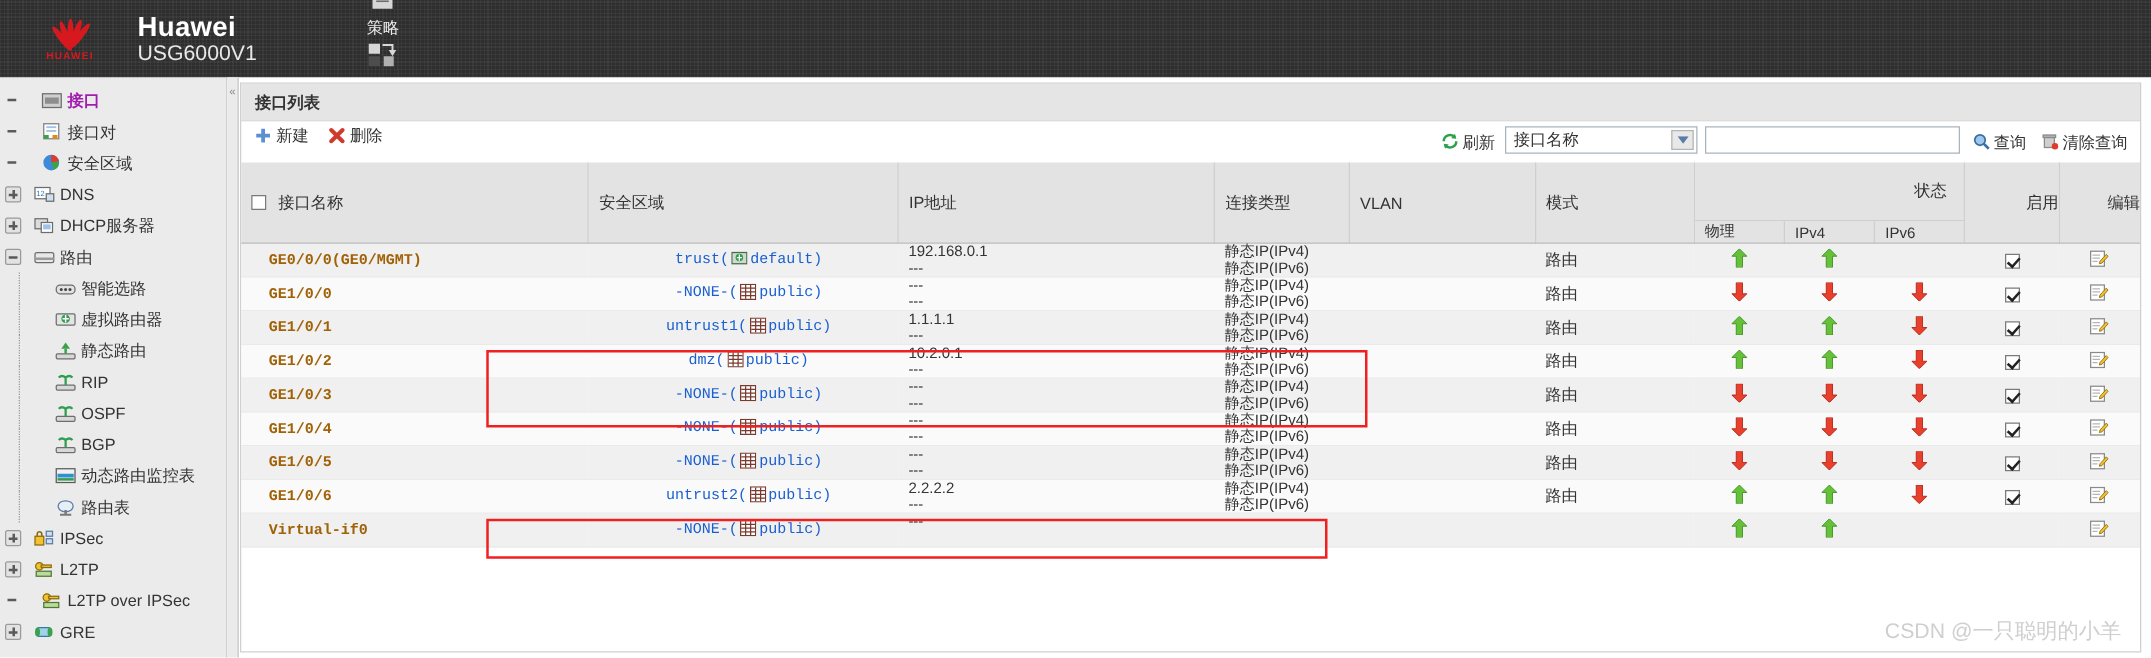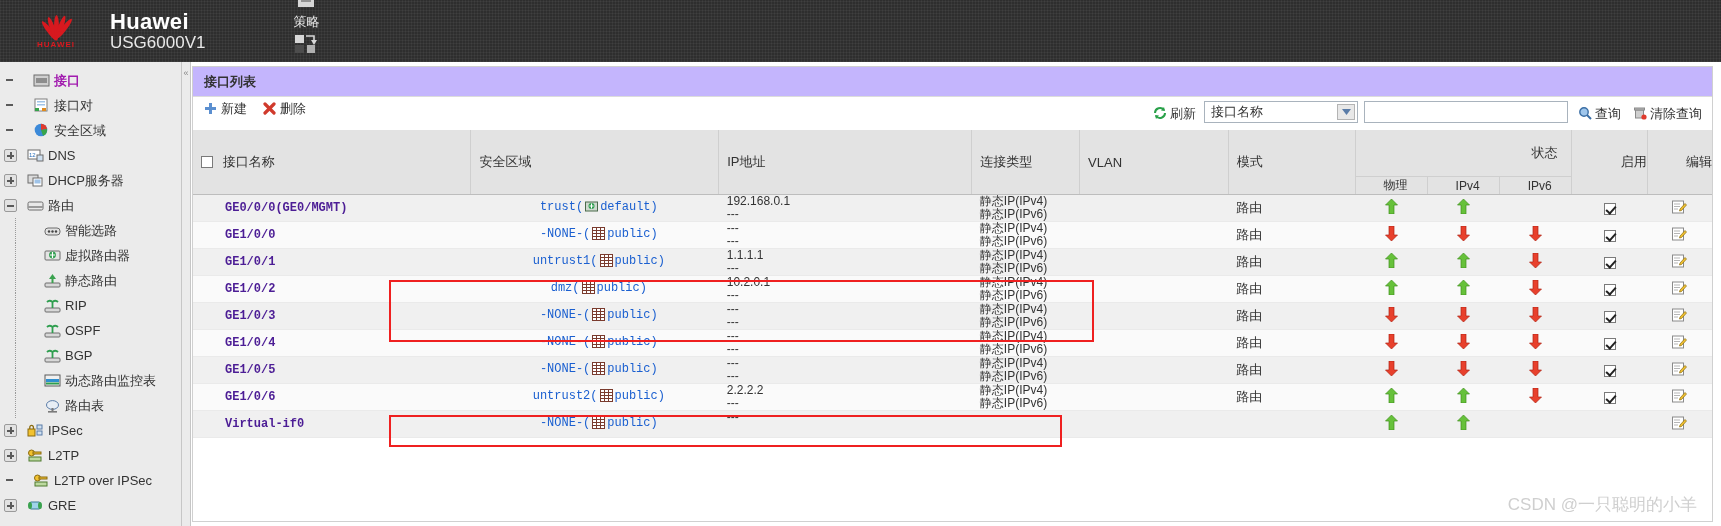--- a/index.html
+++ b/index.html
@@ -66,21 +66,21 @@
   
   .content{ position:absolute; left:182px; top:62px; width:1539px; height:464px; background:#fff; }
   .collapse-bar{
     position:absolute; left:0; top:0; width:9px; height:464px; background:#ebebeb;
     border-right:1px solid #c6c6c6; color:#888; font-size:9px; text-align:center; padding-top:6px;
     cursor:pointer;
   }
   .panel{ position:absolute; left:10px; top:4px; width:1521px; height:456px; border:1px solid #d0d0d0; background:#fff; }
   .panel-title{
     height:30px; line-height:30px; padding-left:11px; font-weight:bold; font-size:13px;
-    background:#c4b5fd; border-bottom:1px solid #dcdcdc; color:#333;
+    background:#e5e5e5; border-bottom:1px solid #dcdcdc; color:#333;
   }
   .toolbar{ height:33px; display:flex; align-items:center; padding:0 8px 10px 11px; position:relative;}
   .tb-btn{ display:flex; align-items:center; margin-right:16px; cursor:pointer; font-size:13px; color:#333;}
   .tb-btn .gi{ margin-right:4px; display:inline-flex; }
   .toolbar-right{ position:absolute; right:8px; top:4px; display:flex; align-items:flex-end; }
   .refresh{ display:flex; align-items:center; margin-right:8px; cursor:pointer;}
   .sel-box{
     width:154px; height:22px; border:1px solid #a9b3bd; background:#fff; font-size:13px;
     display:flex; align-items:center; padding-left:6px; position:relative; margin-right:6px;
   }
@@ -95,29 +95,29 @@
   
   table{ border-collapse:collapse; width:1519px; table-layout:fixed; }
   thead th{
     background:#e3e3e3; font-size:13px; font-weight:normal; color:#333;
     border-right:1px solid #cfcfcf; border-bottom:1px solid #bdbdbd;
     padding:0 0 0 8px; text-align:left; height:34px;
   }
   thead th.ctr{ text-align:right; padding-left:0; }
   thead th.nb{ border-right:none; }
   .status-group{ text-align:right; padding:14px; height:17px; border-bottom:1px solid #cfcfcf; }
-  .sub-th{ height:17px; font-size:12px; text-align:center; border-right:1px solid #cfcfcf; border-bottom:1px solid #bdbdbd; background:#e3e3e3; font-weight:normal;}
+  .sub-th{ height:17px; font-size:12px; border-right:1px solid #cfcfcf; border-bottom:1px solid #bdbdbd; background:#e3e3e3; font-weight:normal;}
   tbody td{
     height:27px; font-size:13px; border-bottom:1px solid #eaeaea; padding:0 0 0 8px; color:#333;
     vertical-align:middle;
   }
   tbody tr.odd td{ background:#f0f0f0; }
   tbody tr.even td{ background:#fafafa; }
   td.ctr{ text-align:center; padding-left:0; }
-  .ifname{ font-family:"Liberation Mono", monospace; color:#4c1d95; font-weight:bold; font-size:12px; padding-left:32px;}
+  .ifname{ font-family:"Liberation Mono", monospace; color:#a16207; font-weight:bold; font-size:12px; padding-left:22px;}
   .zone{ font-family:"Liberation Mono", monospace; color:#1a5fd0; font-size:12px; text-align:center; }
   .zone .zico{ display:inline-block; vertical-align:-3px; margin:0 2px;}
   .two-line{ line-height:13px; font-size:12px; }
   .two-line div{ height:13px; }
   .chk{
     width:12px; height:12px; border:1px solid #7a7a7a; background:#fff; display:inline-block;
     position:relative; vertical-align:-2px;
   }
   .chk.on:after{
     content:""; position:absolute; left:3px; top:0px; width:4px; height:8px;

